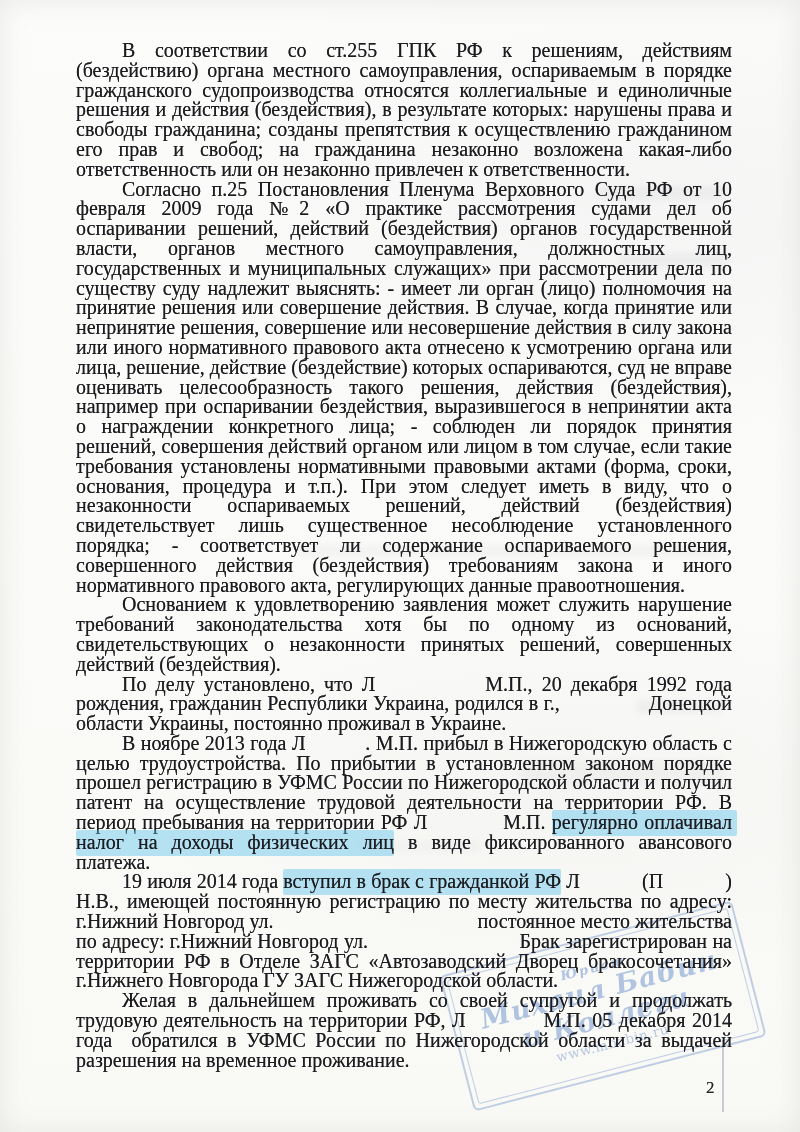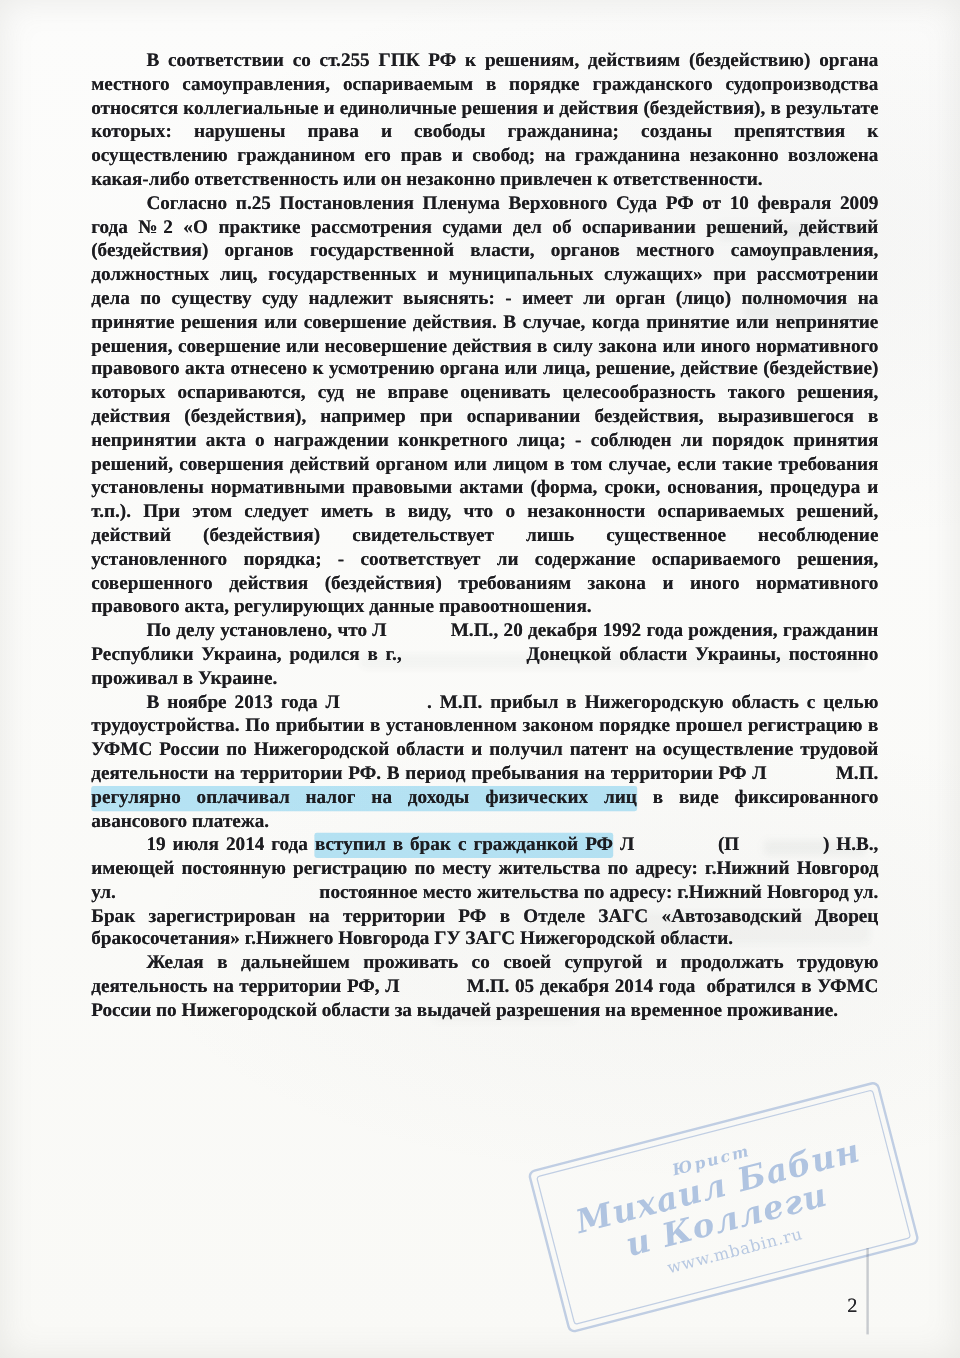--- a/index.html
+++ b/index.html
@@ -16,24 +16,23 @@
   .smudge{position:absolute;background:rgba(80,90,100,.055);filter:blur(3px);border-radius:4px;z-index:0;}
   .s1{left:598px;top:186px;width:128px;height:14px;}
   .s2{left:620px;top:252px;width:108px;height:16px;}
   .s3{left:300px;top:545px;width:420px;height:12px;opacity:.8;}
   .s4{left:520px;top:760px;width:205px;height:26px;opacity:.7;}
   .s5{left:636px;top:700px;width:86px;height:13px;}
   .s6{left:360px;top:840px;width:120px;height:12px;opacity:.55;}
 
   .textblock{
     position:absolute;left:76px;top:41px;width:656px;z-index:2;
-    font-size:16px;line-height:19.8px;color:#1c1c20;
+    font-size:20px;line-height:19.8px;color:#1c1c20;
     text-align:justify;
     text-shadow:0 0 .35px rgba(25,25,30,.75);
-    font-weight:bold;
   }
   .textblock p{margin:0;text-indent:46px;white-space:pre-wrap;}
   .hl{background:rgba(86,194,236,.42);border-radius:2px;box-decoration-break:clone;-webkit-box-decoration-break:clone;padding:1px 0 3px;}
 
   .stamp{
     position:absolute;left:452px;top:936px;width:302px;height:140px;z-index:1;
     transform:rotate(-14.5deg);
     border:2px solid rgba(124,154,204,.46);
     border-radius:6px;padding:4px;box-sizing:border-box;
   }
@@ -69,20 +68,21 @@
       <div class="stamp-small">Юрист</div>
       <div class="stamp-big">Михаил Бабин</div>
       <div class="stamp-big">и Коллеги</div>
       <div class="stamp-url">www.mbabin.ru</div>
     </div>
   </div>
 
   <div class="textblock">
     <p><span>В соответствии со ст.255 ГПК РФ к решениям, действиям (бездействию) органа местного самоуправления, оспариваемым в порядке гражданского судопроизводства относятся коллегиальные и единоличные решения и действия (бездействия), в результате которых: нарушены права и свободы гражданина; созданы препятствия к осуществлению гражданином его прав и свобод; на гражданина незаконно возложена какая-либо ответственность или он незаконно привлечен к ответственности.</span></p>
     <p><span>Согласно п.25 Постановления Пленума Верховного Суда РФ от 10 февраля 2009 года №2 «О практике рассмотрения судами дел об оспаривании решений, действий (бездействия) органов государственной власти, органов местного самоуправления, должностных лиц, государственных и муниципальных служащих» при рассмотрении дела по существу суду надлежит выяснять: - имеет ли орган (лицо) полномочия на принятие решения или совершение действия. В случае, когда принятие или непринятие решения, совершение или несовершение действия в силу закона или иного нормативного правового акта отнесено к усмотрению органа или лица, решение, действие (бездействие) которых оспариваются, суд не вправе оценивать целесообразность такого решения, действия (бездействия), например при оспаривании бездействия, выразившегося в непринятии акта о награждении конкретного лица; - соблюден ли порядок принятия решений, совершения действий органом или лицом в том случае, если такие требования установлены нормативными правовыми актами (форма, сроки, основания, процедура и т.п.). При этом следует иметь в виду, что о незаконности оспариваемых решений, действий (бездействия) свидетельствует лишь существенное несоблюдение установленного порядка; - соответствует ли содержание оспариваемого решения, совершенного действия (бездействия) требованиям закона и иного нормативного правового акта, регулирующих данные правоотношения.</span></p>
+    <p><span>Основанием к удовлетворению заявления может служить нарушение требований законодательства хотя бы по одному из оснований, свидетельствующих о незаконности принятых решений, совершенных действий (бездействия).</span></p>
     <p><span>По делу установлено, что Л            М.П., 20 декабря 1992 года рождения, гражданин Республики Украина, родился в г.,                Донецкой области Украины, постоянно проживал в Украине.</span></p>
     <p><span>В ноябре 2013 года Л           . М.П. прибыл в Нижегородскую область с целью трудоустройства. По прибытии в установленном законом порядке прошел регистрацию в УФМС России по Нижегородской области и получил патент на осуществление трудовой деятельности на территории РФ. В период пребывания на территории РФ Л            М.П. </span><span class="hl">регулярно оплачивал налог на доходы физических лиц</span><span> в виде фиксированного авансового платежа.</span></p>
     <p><span>19 июля 2014 года </span><span class="hl">вступил в брак с гражданкой РФ</span><span> Л            (П            ) Н.В., имеющей постоянную регистрацию по месту жительства по адресу: г.Нижний Новгород ул.                                        постоянное место жительства по адресу: г.Нижний Новгород ул.                            Брак зарегистрирован на территории РФ в Отделе ЗАГС «Автозаводский Дворец бракосочетания» г.Нижнего Новгорода ГУ ЗАГС Нижегородской области.</span></p>
     <p><span>Желая в дальнейшем проживать со своей супругой и продолжать трудовую деятельность на территории РФ, Л            М.П. 05 декабря 2014 года  обратился в УФМС России по Нижегородской области за выдачей разрешения на временное проживание.</span></p>
   </div>
 
   <div class="scan-line"></div>
   <div class="page-number">2</div>
 
 </div>

